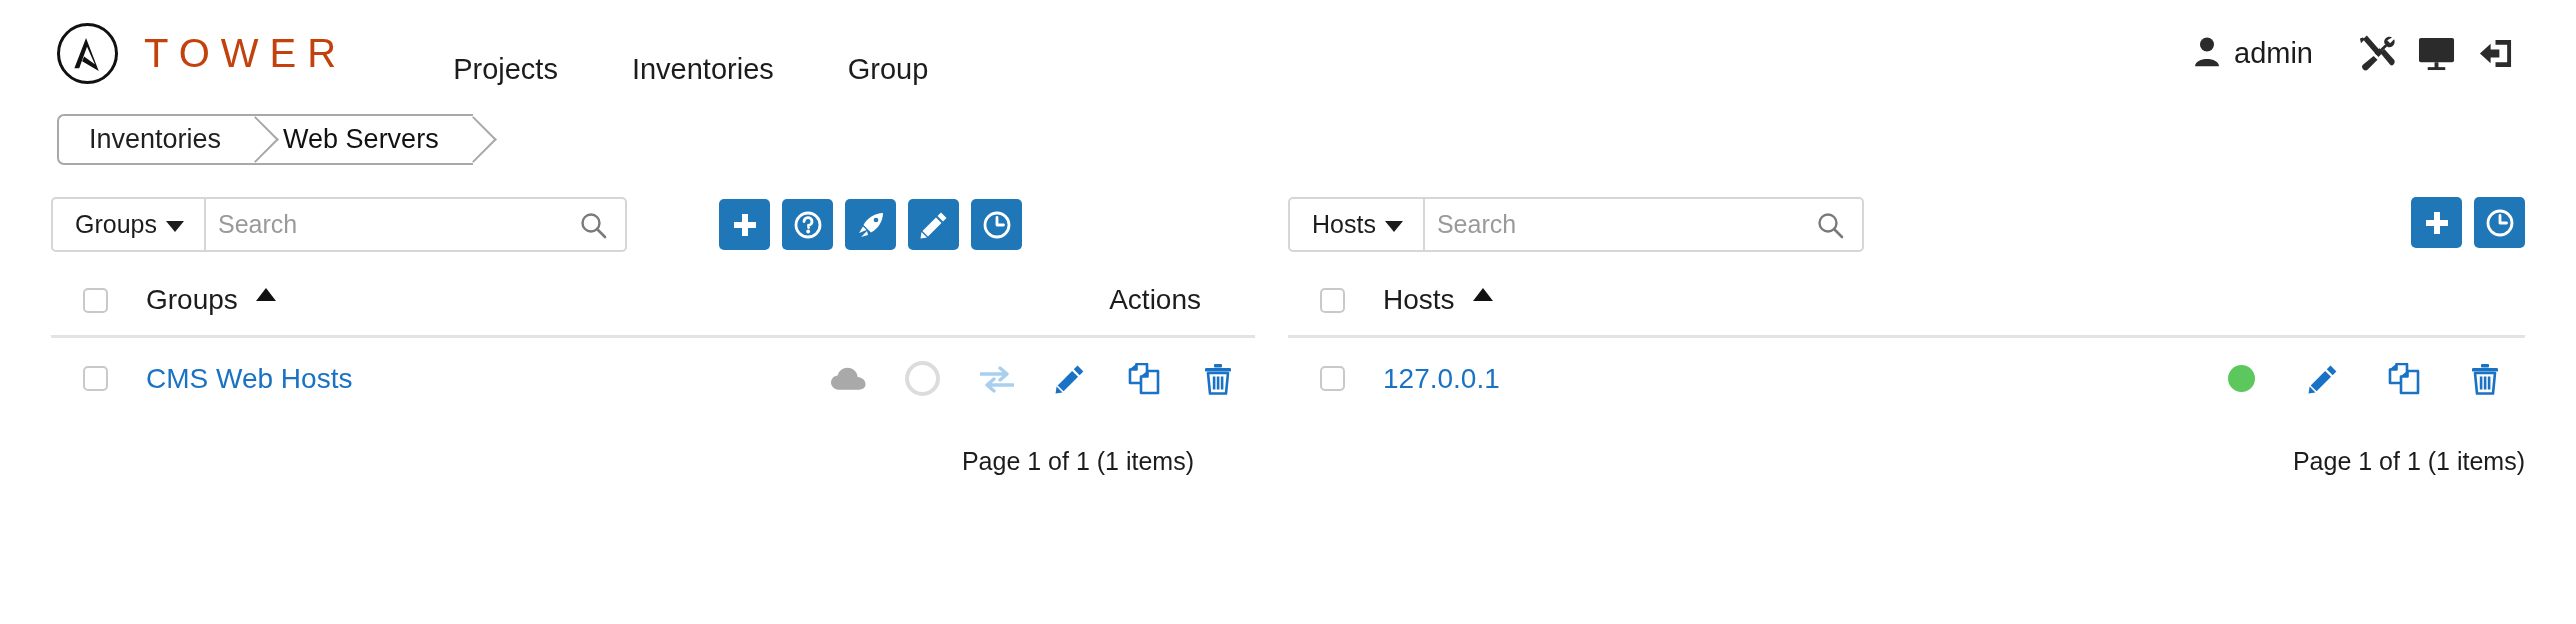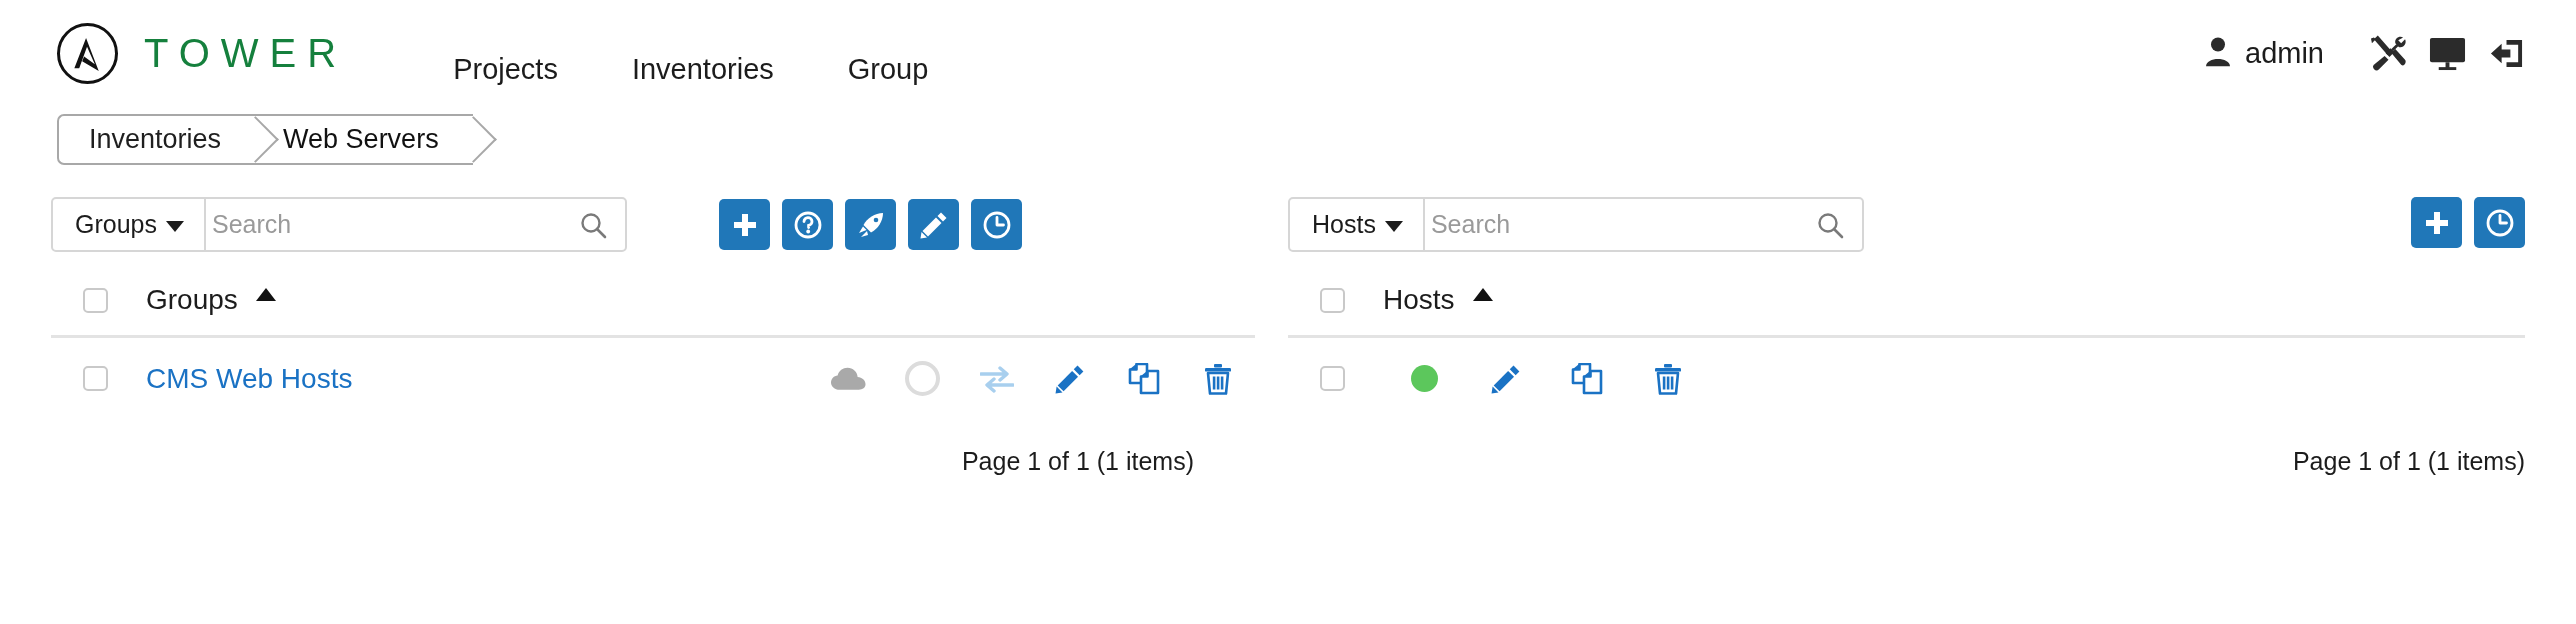--- a/index.html
+++ b/index.html
@@ -32,40 +32,40 @@
     border: 3px solid #111;
     border-radius: 50%;
     display: flex; align-items: center; justify-content: center;
     flex: none;
   }
   .brand-mark svg { display: block; }
   .brand-word {
     font-size: 40px;
     letter-spacing: 11px;
     font-weight: 400;
-    color: #15803d;
+    color: #c2410c;
     white-space: nowrap;
     padding-left: 4px;
   }
   .mainnav {
     display: flex;
     align-items: center;
     gap: 0px;
   }
   .mainnav a {
     font-size: 29px;
     color: #1c1c1c;
     text-decoration: none;
     padding: 0 37px;
     white-space: nowrap;
     margin-top: 33px;
   }
   .topbar-right {
     position: absolute;
-    right: 40px;
+    right: 51px;
     top: 50%;
     transform: translateY(-50%);
     display: flex;
     align-items: center;
     gap: 0;
   }
   .user-chip {
     display: flex;
     align-items: center;
     gap: 14px;
@@ -166,21 +166,21 @@
     border-left: 9px solid transparent;
     border-right: 9px solid transparent;
     border-top: 11px solid #1c1c1c;
     display: inline-block;
     position: relative; top: 2px;
   }
   .sb-input {
     flex: 1;
     display: flex;
     align-items: center;
-    padding: 0 18px 0 4px;
+    padding: 0 18px 0 10px;
   }
   .sb-input input {
     flex: 1;
     border: none; outline: none;
     font-size: 25px;
     font-family: "Liberation Sans", sans-serif;
     color: #1c1c1c;
     background: transparent;
     min-width: 0;
   }
@@ -407,20 +407,21 @@
 
     <div class="tbl">
       <div class="thead">
         <div class="col-cb">
           <span class="cb"></span>
         </div>
         <div class="col-name">
           <span class="th-label">Groups</span>
           <i class="sort-caret"></i>
         </div>
+        <div class="col-actions-head groups-actions-head">Actions</div>
       </div>
 
       <div class="trow">
         <div class="col-cb">
           <span class="cb"></span>
         </div>
         <div class="col-name">
           <a href="#" class="link">CMS Web Hosts</a>
         </div>
         <div class="rowicons groups-rowicons">
@@ -513,20 +514,23 @@
         <div class="col-name">
           <span class="th-label">Hosts</span>
           <i class="sort-caret"></i>
         </div>
       </div>
 
       <div class="trow">
         <div class="col-cb">
           <span class="cb"></span>
         </div>
+        <div class="col-name">
+          <a href="#" class="link">127.0.0.1</a>
+        </div>
         <div class="rowicons hosts-rowicons">
           <span class="rowicon hosts-rowicon" title="Host enabled">
             <span class="dot dot-green"></span>
           </span>
           <span class="rowicon hosts-rowicon" title="Edit host">
             <svg width="30" height="30" viewBox="0 0 28 28" aria-hidden="true">
               <path d="M21 1.5 L26.5 7 L23 10.5 L17.5 5 Z" fill="#1a72c4"></path>
               <path d="M16 6.5 L21.5 12 L8 25.5 L2.5 20 Z" fill="#1a72c4"></path>
               <path d="M1.5 21 L7 26.5 L0.5 27.5 Z" fill="#1a72c4"></path>
             </svg>

